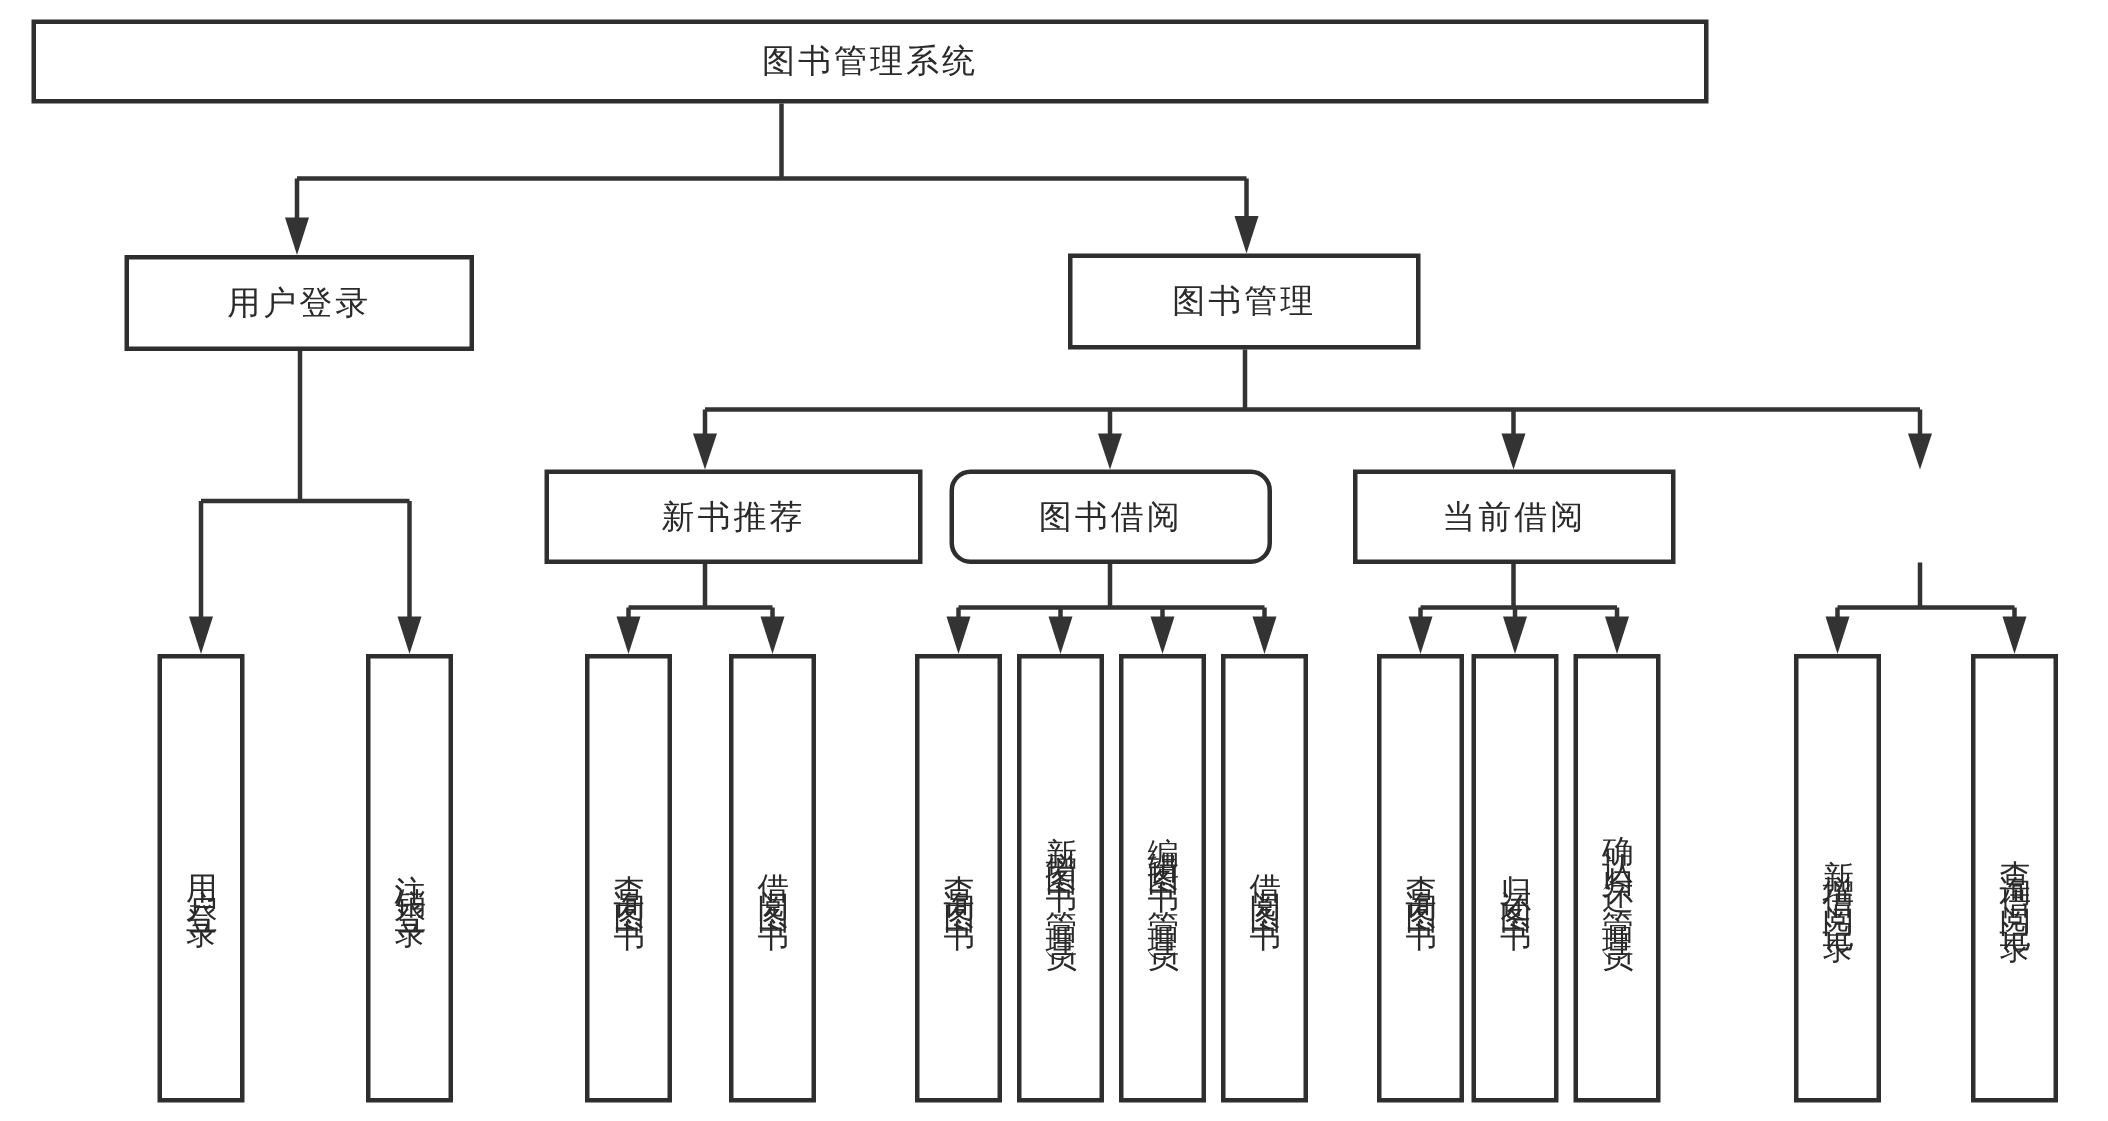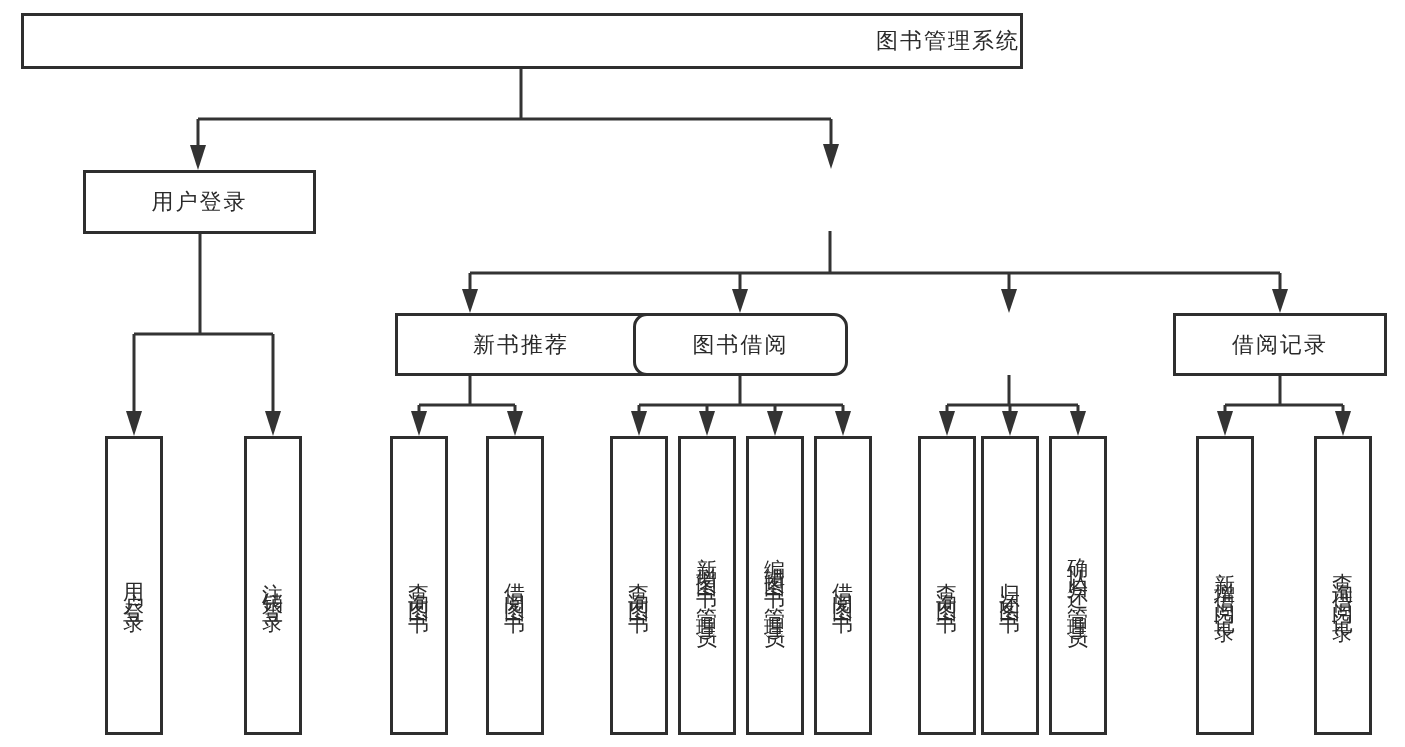--- a/index.html
+++ b/index.html
@@ -29,25 +29,25 @@
     letter-spacing: 2px;
     white-space: nowrap;
   }
   .leaf .vlabel {
     writing-mode: vertical-rl;
     text-orientation: mixed;
     font-size: 21px;
     letter-spacing: 10px;
     line-height: 1;
   }
-  .root-box   { left: 21px;   top: 13px;  width: 1002px; height: 56px; justify-content: flex-end; }
+  .root-box   { left: 21px;   top: 13px;  width: 1118px; height: 56px; }
   .l2-login   { left: 83px;   top: 170px; width: 233px;  height: 64px; }
   .l2-books   { left: 712px;  top: 169px; width: 235px;  height: 64px; }
   .l3         { top: 313px; height: 63px; }
-  .l3-recommend { left: 363px;  width: 252px; margin-left: 32px; }
+  .l3-recommend { left: 363px;  width: 252px; }
   .l3-borrow    { left: 633px;  width: 215px; border-radius: 14px; }
   .l3-current   { left: 902px;  width: 215px; }
   .l3-records   { left: 1173px; width: 214px; }
   .leaf { top: 436px; width: 58px; height: 299px; }
   .leaf-1  { left: 105px; }
   .leaf-2  { left: 244px; }
   .leaf-3  { left: 390px; }
   .leaf-4  { left: 486px; }
   .leaf-5  { left: 610px; }
   .leaf-6  { left: 678px; }
@@ -130,29 +130,32 @@
     <polygon class="arrowhead" points="1335,411 1351,411 1343,436"></polygon>
   </svg>
 
   <div class="node root-box">
     <span class="hlabel">图书管理系统</span>
   </div>
 
   <div class="node l2-login">
     <span class="hlabel">用户登录</span>
   </div>
+  <div class="node l2-books">
+    <span class="hlabel">图书管理</span>
+  </div>
 
   <div class="node l3 l3-recommend">
     <span class="hlabel">新书推荐</span>
   </div>
   <div class="node l3 l3-borrow">
     <span class="hlabel">图书借阅</span>
   </div>
-  <div class="node l3 l3-records">
-    <span class="hlabel">借阅记录</span>
+  <div class="node l3 l3-current">
+    <span class="hlabel">当前借阅</span>
   </div>
 
   <div class="node leaf leaf-1">
     <span class="vlabel">用户登录</span>
   </div>
   <div class="node leaf leaf-2">
     <span class="vlabel">注销登录</span>
   </div>
   <div class="node leaf leaf-3">
     <span class="vlabel">查询图书</span>

